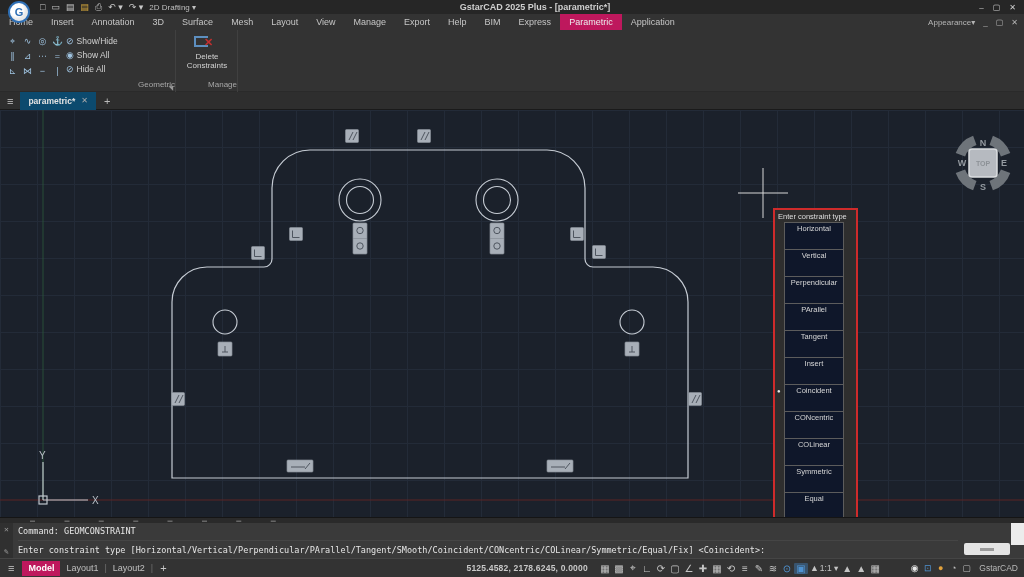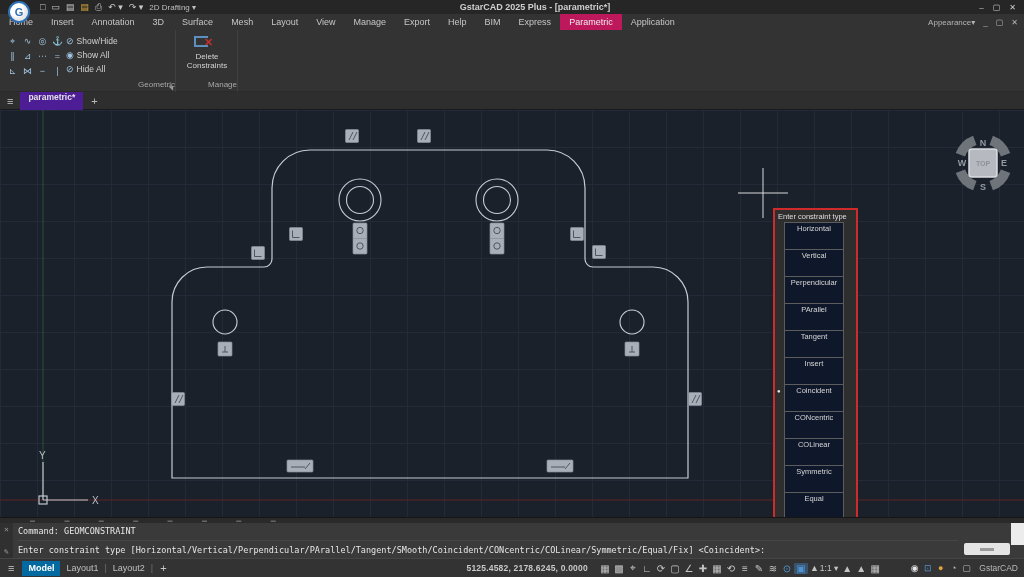--- a/index.html
+++ b/index.html
@@ -41,21 +41,21 @@
   .delbtn { position:absolute; left:4px; top:3px; width:54px; text-align:center; }
   .del-icon { position:relative; height:18px; margin-bottom:1px; }
   .del-bars { position:absolute; left:14px; top:3px; width:14px; height:11px; border-left:2px solid #5d8fc0;
               border-top:2px solid #5d8fc0; border-bottom:2px solid #5d8fc0; }
   .del-x { position:absolute; left:24px; top:3px; color:#c03030; font-size:11px; font-weight:bold; }
   .delbtn .lbl { font-size:8px; color:#d2d2d2; line-height:9px; }
 
   
   .docbar { height:18px; background:#2e2e2e; display:flex; align-items:center; border-bottom:1px solid #1a1a1a; }
   .doc-burger { font-size:11px; color:#c9c9c9; padding:0 7px; }
-  .doctab { background:#4c1d95; height:18px; display:flex; align-items:center; padding:0 8px; gap:6px;flex-direction:column; }
+  .doctab { background:#0c4a6e; height:18px; display:flex; align-items:center; padding:0 8px; gap:6px; }
   .doctab .t { font-size:8.5px; font-weight:bold; color:#e2e2e2; }
   .doctab .x { font-size:8px; color:#aaa; }
   .doc-add { font-size:11px; color:#bbb; padding:0 8px; }
 
   
   .canvas { position:relative; width:1024px; height:407px; background-color:#1b212b;
             background-image:linear-gradient(#232b38 1px, transparent 1px),
                              linear-gradient(90deg, #232b38 1px, transparent 1px);
             background-size:37px 37px; overflow:hidden; }
   .canvas svg { position:absolute; left:0; top:0; }
@@ -80,21 +80,21 @@
                white-space:pre; width:940px; overflow:hidden; border-top:1px solid #454545; }
   .cmd-scroll { position:absolute; right:0; top:0; width:13px; height:22px; background:#ececec; }
   .cmd-thumb { position:absolute; right:14px; bottom:3px; width:46px; height:12px; background:#e4e4e4;
                border-radius:2px; display:flex; align-items:center; justify-content:center; }
   .cmd-thumb i { display:block; width:14px; height:3px; background:#9a9a9a; }
 
   
   .status { height:19px; background:#333; border-top:1px solid #454545; display:flex; align-items:center; font-size:9px; }
   .st-burger { font-size:11px; color:#c9c9c9; padding:0 8px; }
   .st-tab { padding:0 6px; color:#c0c0c0; height:15px; line-height:15px; }
-  .st-tab.active { background:#0369a1; color:#fff; font-weight:bold; }
+  .st-tab.active { background:#be185d; color:#fff; font-weight:bold; }
   .st-sep { color:#6f6f6f; }
   .st-add { font-size:11px; color:#c9c9c9; padding:0 7px; }
   .st-right { margin-left:auto; display:flex; align-items:center; padding-right:6px; }
   .coords { font-size:8.5px; color:#c9c9c9; letter-spacing:.2px; margin-right:10px;font-weight:bold; }
   .sicon { width:14px; text-align:center; font-size:10px; color:#c4c4c4; }
   .sicon.blue { color:#4f93d2; }
   .sicon.blue-bg { background:#39546e; border-radius:1px; }
   .annot { display:flex; align-items:center; margin:0 2px; gap:1px; }
   .annot .a { color:#c4c4c4; font-size:9px; }
   .annot .sc { font-size:8.5px; color:#c4c4c4; }

